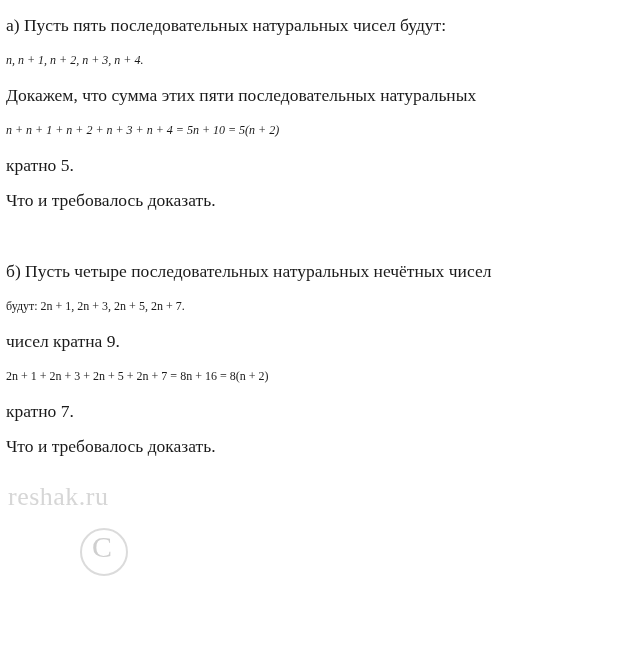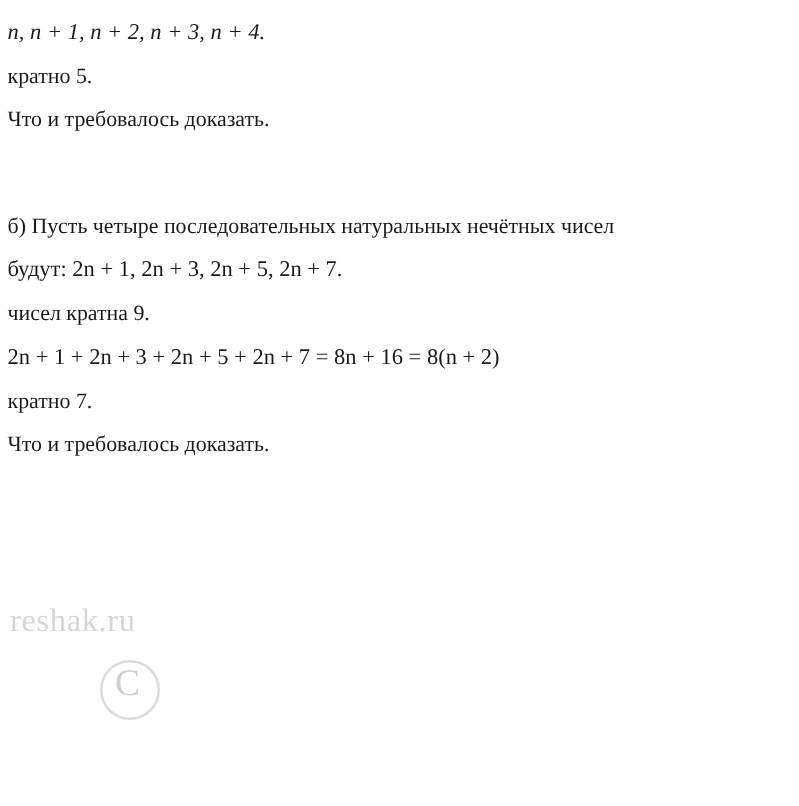--- a/index.html
+++ b/index.html
@@ -30,27 +30,27 @@
     line-height: 35px;
     white-space: nowrap;
   }
   .line.justify {
     white-space: normal;
     text-align: justify;
     text-align-last: left;
   }
   .math {
     font-family: "Liberation Serif", serif;
-    font-size: 18px;
+    font-size: 12px;
   }
   .gap {
     height: 36px;
   }
   .block-b {
-    margin-top: 14px;
+    margin-top: 0;
   }
   
   .watermark {
     position: absolute;
     left: 8px;
     top: 470px;
     z-index: 1;
     pointer-events: none;
   }
   .wm-text {
@@ -87,21 +87,24 @@
 
 <div class="page">
 
   <div class="watermark">
     <div class="wm-text">reshak.ru</div>
     <div class="wm-circle"></div>
     <div class="wm-c">C</div>
   </div>
 
   <div class="solution">
+    <div class="line">а) Пусть пять последовательных натуральных чисел будут:</div>
     <div class="line math" style="font-style:italic">n, n + 1, n + 2, n + 3, n + 4.</div>
+    <div class="line">Докажем, что сумма этих пяти последовательных натуральных</div>
+    <div class="line math" style="font-style:italic">n + n + 1 + n + 2 + n + 3 + n + 4 = 5n + 10 = 5(n + 2)</div>
     <div class="line">кратно 5.</div>
     <div class="line">Что и требовалось доказать.</div>
   </div>
 
   <div class="gap"></div>
 
   <div class="solution block-b">
     <div class="line">б) Пусть четыре последовательных натуральных нечётных чисел</div>
     <div class="line math">будут: 2n + 1,  2n + 3,  2n + 5,  2n + 7.</div>
     <div class="line">чисел кратна 9.</div>

